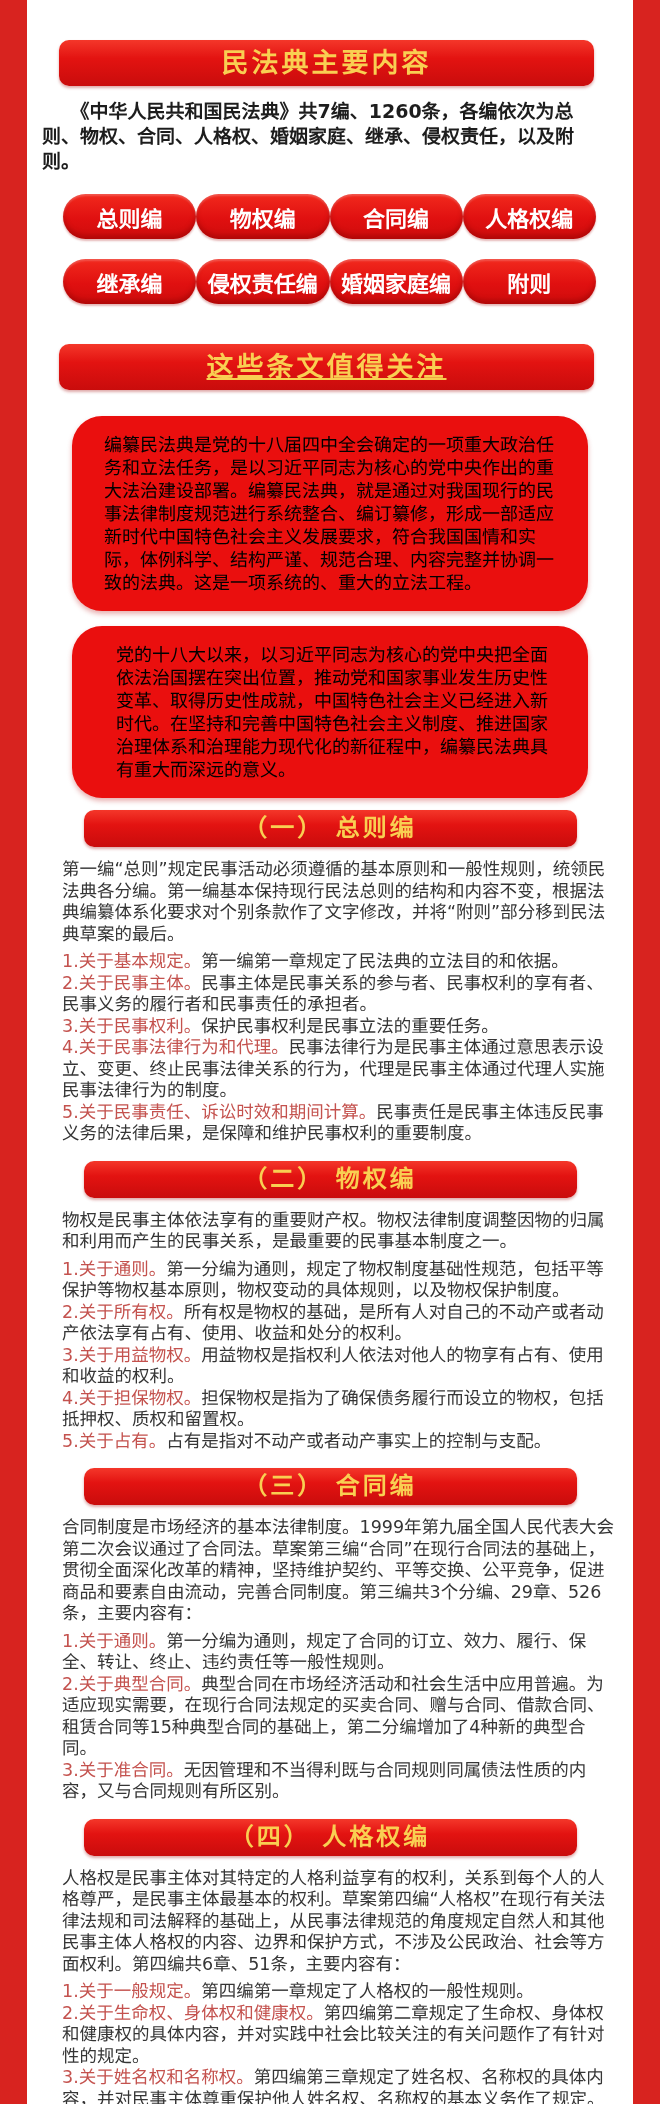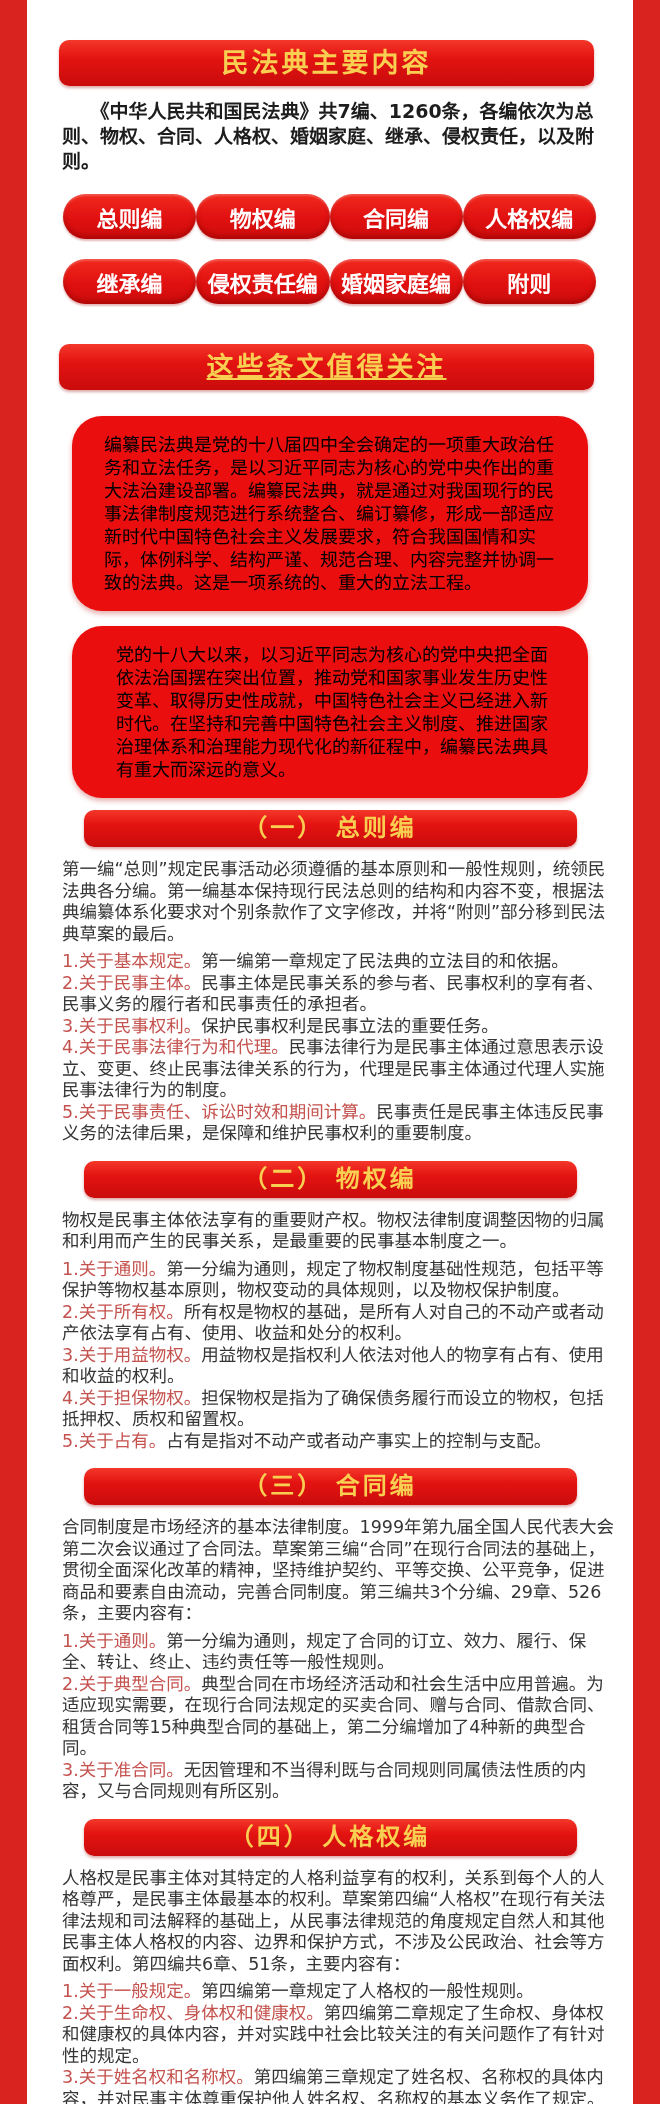--- a/index.html
+++ b/index.html
@@ -41,21 +41,21 @@
     height:46px;line-height:46px;font-size:27px;text-decoration:underline;
   }
   .section-banner{
     width:493px;margin:16px auto 0;
     height:37px;line-height:37px;font-size:24px;
   }
   .section-banner.first{margin-top:12px;}
 
   
   .intro{
-    margin:13px 58px 0 62px;
+    margin:13px 58px 0 42px;
     font-size:19px;font-weight:bold;color:#1d1d1d;
     line-height:25px;text-indent:1.5em;
   }
 
   
   .pills{
     display:grid;
     grid-template-columns:repeat(4,1fr);
     gap:20px 0;
     margin:20px 64px 0 63px;

